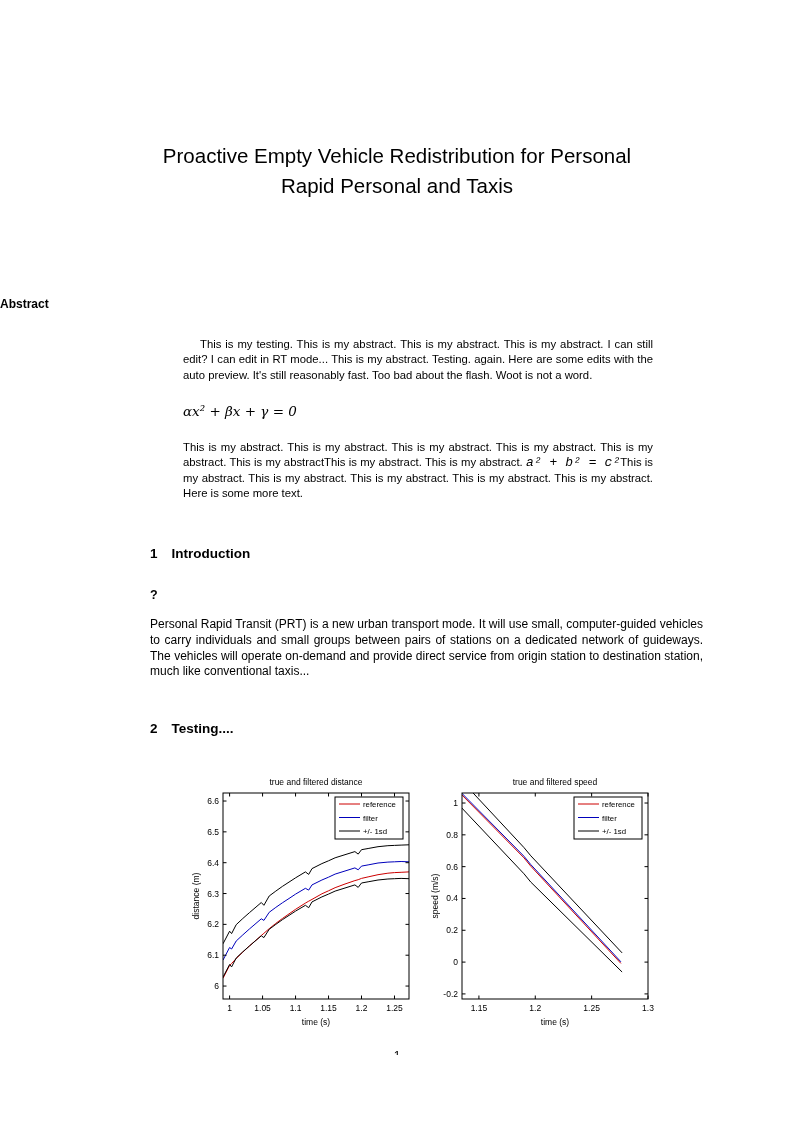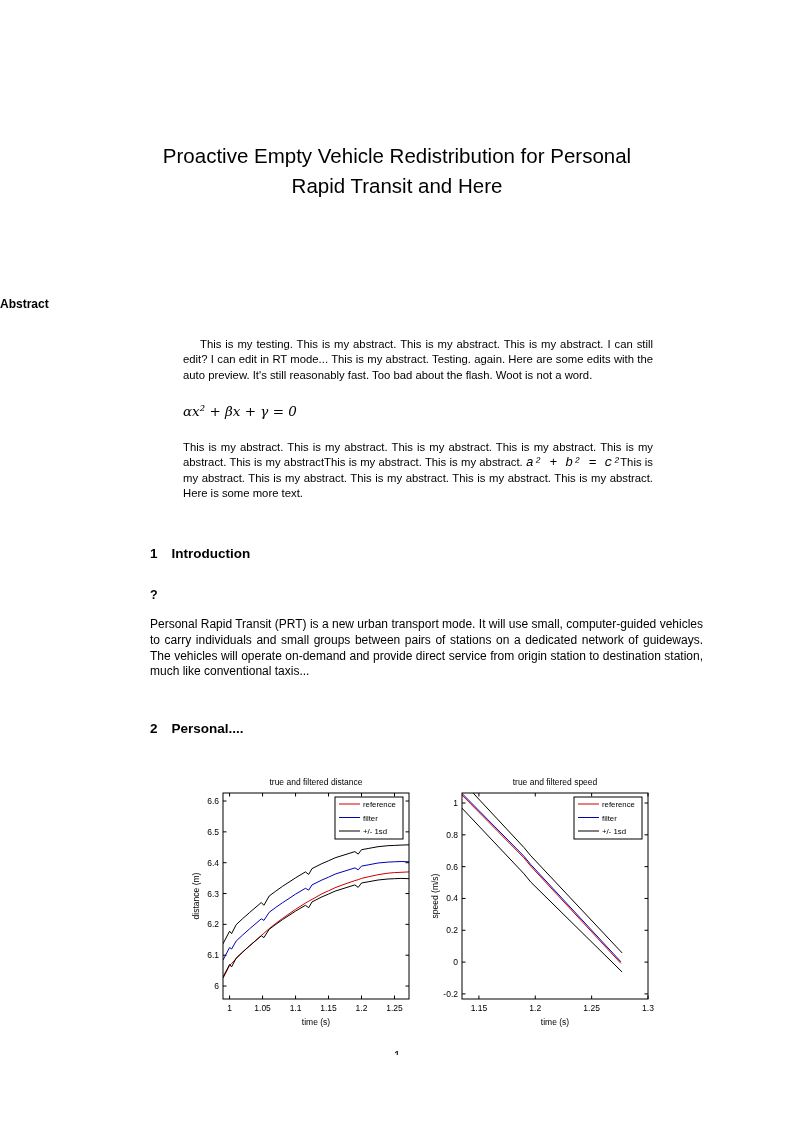--- a/index.html
+++ b/index.html
@@ -44,37 +44,37 @@
   svg text{font-family:"Liberation Sans",sans-serif;}
   .page-number{
     position:absolute;top:1049px;left:0;width:794px;text-align:center;font-size:12px;
   }
 </style>
 </head>
 <body>
 
 <div class="page">
 
-  <h1 class="doc-title"><span>Proactive Empty Vehicle Redistribution for Personal</span><br><span>Rapid Transit and Here</span></h1>
+  <h1 class="doc-title"><span>Proactive Empty Vehicle Redistribution for Personal</span><br><span>Rapid Personal and Taxis</span></h1>
 
   <div class="abstract-heading">Abstract</div>
 
   <p class="abstract-par abs-par-1">This is my testing. This is my abstract. This is my abstract. This is my abstract. I can still edit? I can edit in RT mode... This is my abstract. Testing. again. Here are some edits with the auto preview. It's still reasonably fast. Too bad about the flash. Woot is not a word.</p>
 
   <div class="formula">αx² + βx + γ = 0</div>
 
   <p class="abstract-par abs-par-2"><span>This is my abstract. This is my abstract. This is my abstract. This is my abstract. This is my abstract. This is my abstractThis is my abstract. This is my abstract. </span><span class="inline-math">a² + b² = c²</span><span>This is my abstract. This is my abstract. This is my abstract. This is my abstract. This is my abstract. Here is some more text.</span></p>
 
   <h2 class="section-heading sec-1"><span class="sec-num">1</span><span>Introduction</span></h2>
 
   <div class="par-heading">?</div>
 
   <p class="body-par">Personal Rapid Transit (PRT) is a new urban transport mode. It will use small, computer-guided vehicles to carry individuals and small groups between pairs of stations on a dedicated network of guideways. The vehicles will operate on-demand and provide direct service from origin station to destination station, much like conventional taxis...</p>
 
-  <h2 class="section-heading sec-2"><span class="sec-num">2</span><span>Personal....</span></h2>
+  <h2 class="section-heading sec-2"><span class="sec-num">2</span><span>Testing....</span></h2>
 
   <div class="figure-wrap">
     <svg id="figure-svg" width="480" height="262" viewBox="0 0 480 262">
         <g>
           <clipPath id="clip0">
             <rect x="38" y="21" width="186" height="206"></rect>
           </clipPath>
           <polyline points="38.0,206.3 44.6,193.4 46.6,191.5 51.2,186.6 57.8,180.1 64.4,174.0 76.3,163.5 78.9,161.3 84.2,156.7 90.8,151.4 97.4,146.5 104.0,141.9 110.6,137.3 120.4,131.1 123.7,129.2 127.0,127.4 136.9,121.8 143.5,118.8 150.1,115.7 160.0,112.0 169.9,108.6 173.2,107.7 176.5,106.4 183.1,104.9 193.0,102.7 202.9,101.2 209.5,100.6 216.1,100.3 224.0,99.9" fill="none" stroke="#cc0000" stroke-width="1" clip-path="url(#clip0)"></polyline>
           <polyline points="38.0,188.1 44.6,175.5 46.6,177.0 51.2,169.0 57.8,162.9 64.4,157.0 76.3,146.8 78.9,148.4 84.2,140.3 90.8,135.4 97.4,130.8 104.0,126.5 110.6,122.1 120.4,116.3 123.7,118.1 127.0,112.9 136.9,108.0 143.5,105.2 150.1,102.1 160.0,99.0 169.9,95.9 173.2,97.8 176.5,94.1 183.1,92.9 193.0,91.0 202.9,90.1 209.5,89.8 216.1,89.5 224.0,89.8" fill="none" stroke="#0000bb" stroke-width="1" clip-path="url(#clip0)"></polyline>
           <polyline points="38.0,171.8 44.6,159.2 46.6,161.6 51.2,152.7 57.8,146.5 64.4,140.7 76.3,130.5 78.9,133.3 84.2,124.0 90.8,119.1 97.4,114.4 104.0,110.1 110.6,105.8 120.4,99.9 123.7,102.4 127.0,96.6 136.9,91.6 143.5,88.8 150.1,85.8 160.0,82.7 169.9,79.6 173.2,82.1 176.5,77.7 183.1,76.5 193.0,74.7 202.9,73.7 209.5,73.4 216.1,73.1 224.0,72.8" fill="none" stroke="#000000" stroke-width="1" clip-path="url(#clip0)"></polyline>

